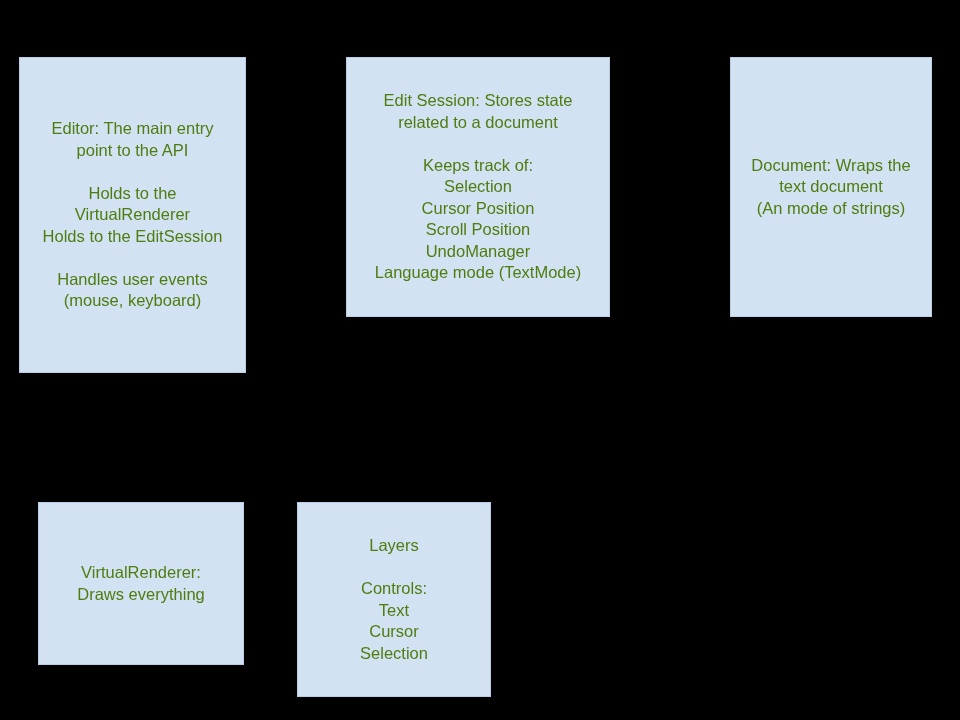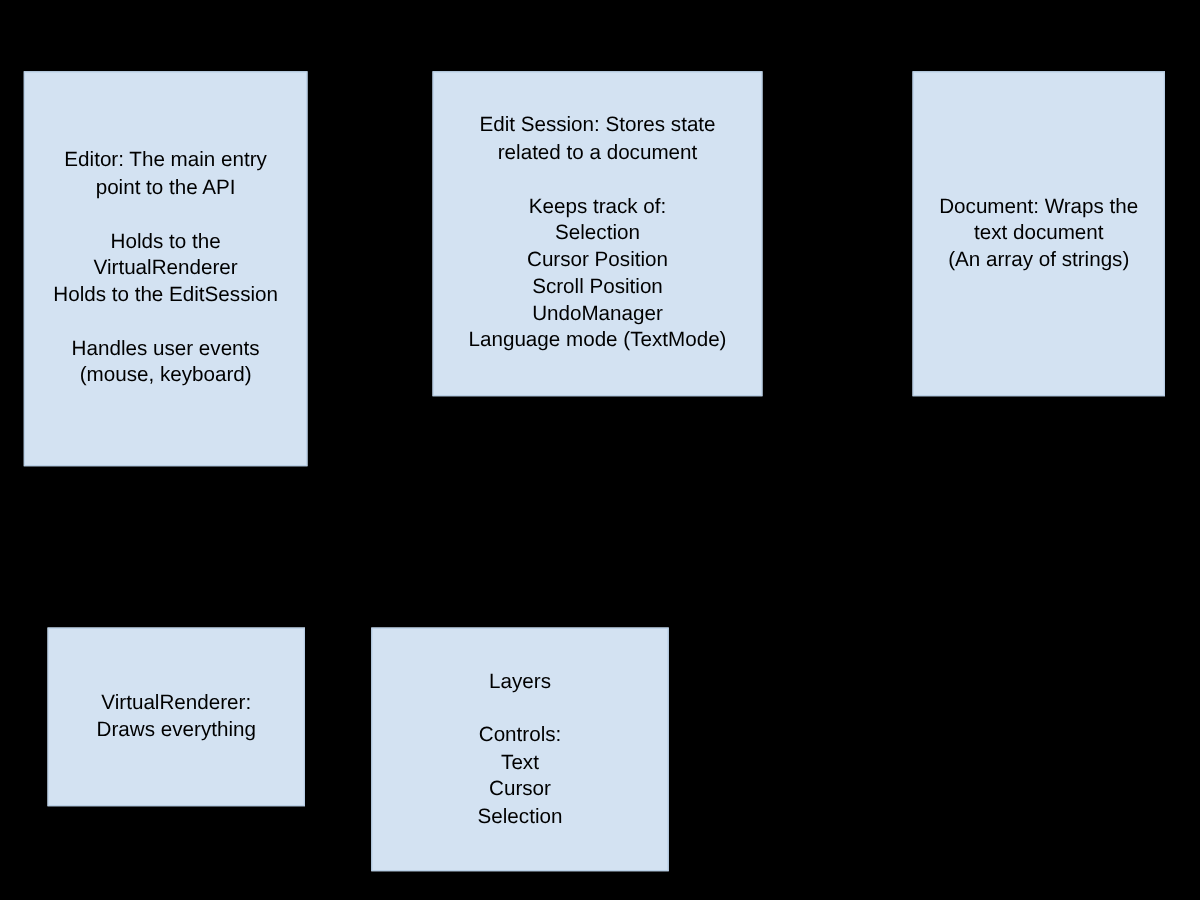--- a/index.html
+++ b/index.html
@@ -17,21 +17,21 @@
   }
   .node {
     position: absolute;
     background: #d3e2f2;
     border: 1px solid #b9cfe6;
     box-sizing: border-box;
     display: flex;
     align-items: center;
     justify-content: center;
     text-align: center;
-    color: #000000;
+    color: #4d7c0f;
     font-size: 16.5px;
     line-height: 21.5px;
     white-space: pre-line;
     padding: 4px 6px;
   }
   .node-text {
     display: block;
     width: 100%;
     white-space: pre-line;
   }
@@ -61,30 +61,30 @@
 Selection
 Cursor Position
 Scroll Position
 UndoManager
 Language mode (TextMode)</span>
   </div>
 
   <div class="node" style="left:730px; top:57px; width:202px; height:260px;">
     <span class="node-text">Document: Wraps the
 text document
-(An array of strings)</span>
+(An mode of strings)</span>
   </div>
 
 
-  <div class="node" style="left:38px; top:502px; width:206px; height:143px;">
+  <div class="node" style="left:38px; top:502px; width:206px; height:163px;">
     <span class="node-text">VirtualRenderer:
 Draws everything</span>
   </div>
 
-  <div class="node" style="left:297px; top:502px; width:238px; height:195px;">
+  <div class="node" style="left:297px; top:502px; width:194px; height:195px;">
     <span class="node-text">Layers
 
 Controls:
 Text
 Cursor
 Selection</span>
   </div>
 
 </div>
 

